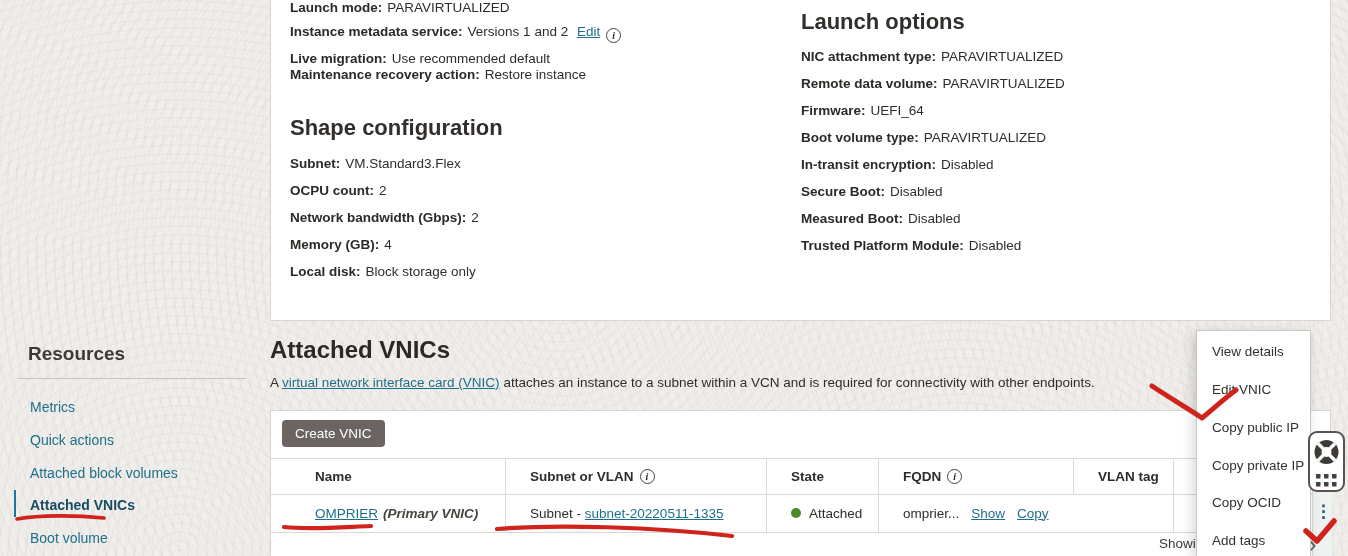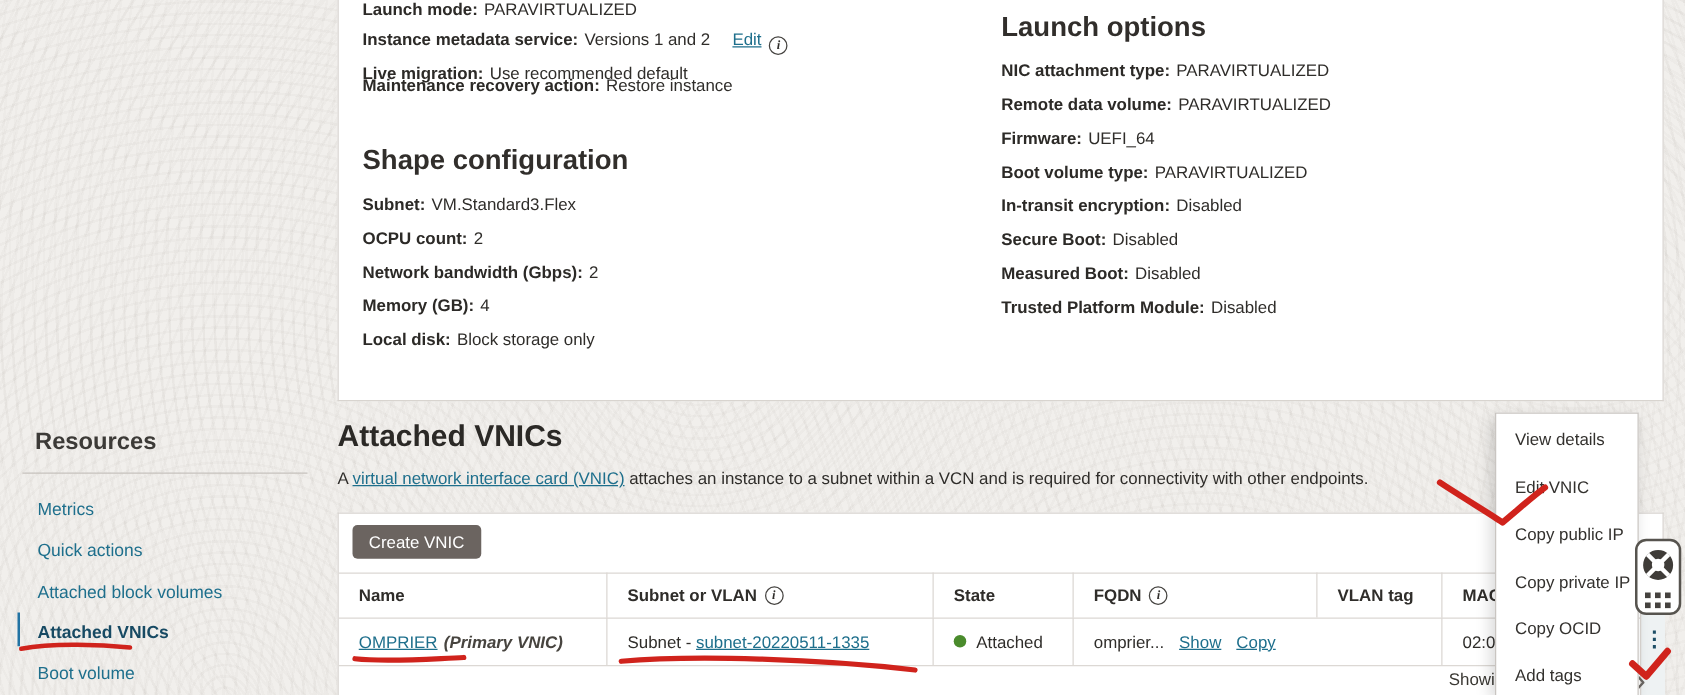--- a/index.html
+++ b/index.html
@@ -29,21 +29,21 @@
   .res-divider{position:absolute;left:18px;top:378px;width:228px;border-top:1px solid #c6c2bd;}
   .side-item{position:absolute;left:30px;font-size:14px;color:var(--link);cursor:pointer;white-space:nowrap;}
   .side-item.active{color:var(--active-link);font-weight:bold;}
   .active-bar{position:absolute;left:14px;top:490px;width:2px;height:27px;background:var(--active-bar);}
   
   .main-title{position:absolute;left:270px;top:336px;font-size:24px;color:var(--heading);}
   .desc{position:absolute;left:270px;top:375px;font-size:13.5px;color:#2f2d2a;white-space:nowrap;}
   .card-table{left:270px;top:410px;width:1061px;height:147px;border-bottom:none;}
   .btn{position:absolute;left:11px;top:9px;height:27px;padding:0 13px;background:var(--button-bg);
     color:var(--button-text);border:none;border-radius:4px;font-size:13.5px;font-family:inherit;cursor:pointer;}
-  .th,.td{position:absolute;display:flex;align-items:center;padding-left:16px;white-space:nowrap;}
+  .th,.td{position:absolute;display:flex;align-items:center;padding-left:24px;white-space:nowrap;margin-left:20px;}
   .th{top:47px;height:36px;font-weight:bold;border-left:1px solid #dcd8d4;}
   .td{top:83px;height:38px;border-left:1px solid #dcd8d4;}
   .th.first,.td.first{border-left:none;}
   .hline{position:absolute;left:0;width:1061px;border-top:1px solid #dcd8d4;}
   .dot{display:inline-block;width:10px;height:10px;border-radius:50%;background:var(--status-green);margin-right:8px;}
   .note{font-style:italic;color:#47443f;margin-left:5px;font-weight:bold;}
   .footer-text{position:absolute;left:888px;top:125px;color:#3a3833;}
   .action-col{position:absolute;left:1041px;top:47px;width:20px;height:100px;border-left:1px solid #dcd8d4;background:#eef2f3;}
   .row-kebab{position:absolute;left:1044px;top:88px;width:16px;height:26px;color:#1d4e66;font-size:17px;font-weight:bold;
     line-height:26px;text-align:center;cursor:pointer;}
@@ -61,26 +61,26 @@
 <body>
 
 <div class="page">
 
   <section class="card card-top">
     <div class="kv" style="left:19px;top:1px">
       <b>Launch mode:</b><span>PARAVIRTUALIZED</span>
     </div>
     <div class="kv" style="left:19px;top:25px">
       <b>Instance metadata service:</b><span>Versions 1 and 2</span>
-      <a class="link" style="margin-left:14px">Edit</a><span class="info">i</span>
+      <a class="link" style="margin-left:5px">Edit</a><span class="info">i</span>
     </div>
     <div class="kv" style="left:19px;top:52px">
       <b>Live migration:</b><span>Use recommended default</span>
     </div>
-    <div class="kv" style="left:19px;top:62px">
+    <div class="kv" style="left:19px;top:68px">
       <b>Maintenance recovery action:</b><span>Restore instance</span>
     </div>
 
     <h2 class="sec-title" style="left:19px;top:116px">Shape configuration</h2>
     <div class="kv" style="left:19px;top:157px"><b>Subnet:</b><span>VM.Standard3.Flex</span></div>
     <div class="kv" style="left:19px;top:184px"><b>OCPU count:</b><span>2</span></div>
     <div class="kv" style="left:19px;top:211px"><b>Network bandwidth (Gbps):</b><span>2</span></div>
     <div class="kv" style="left:19px;top:238px"><b>Memory (GB):</b><span>4</span></div>
     <div class="kv" style="left:19px;top:265px"><b>Local disk:</b><span>Block storage only</span></div>
 

